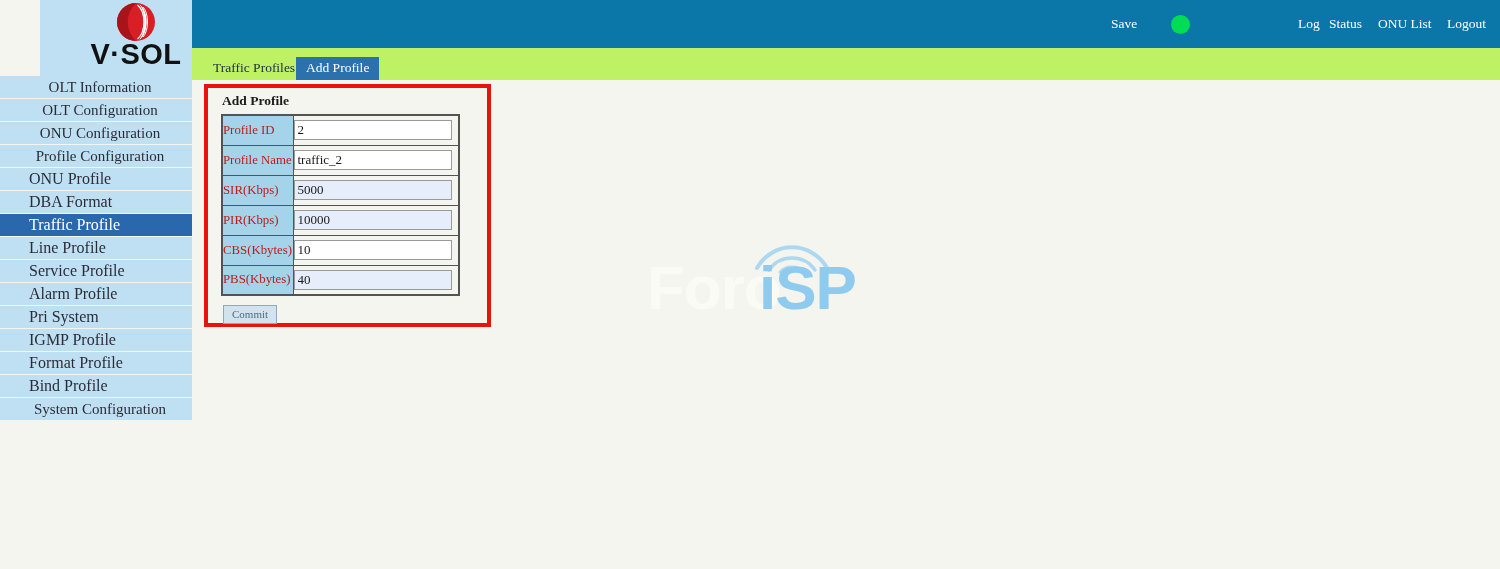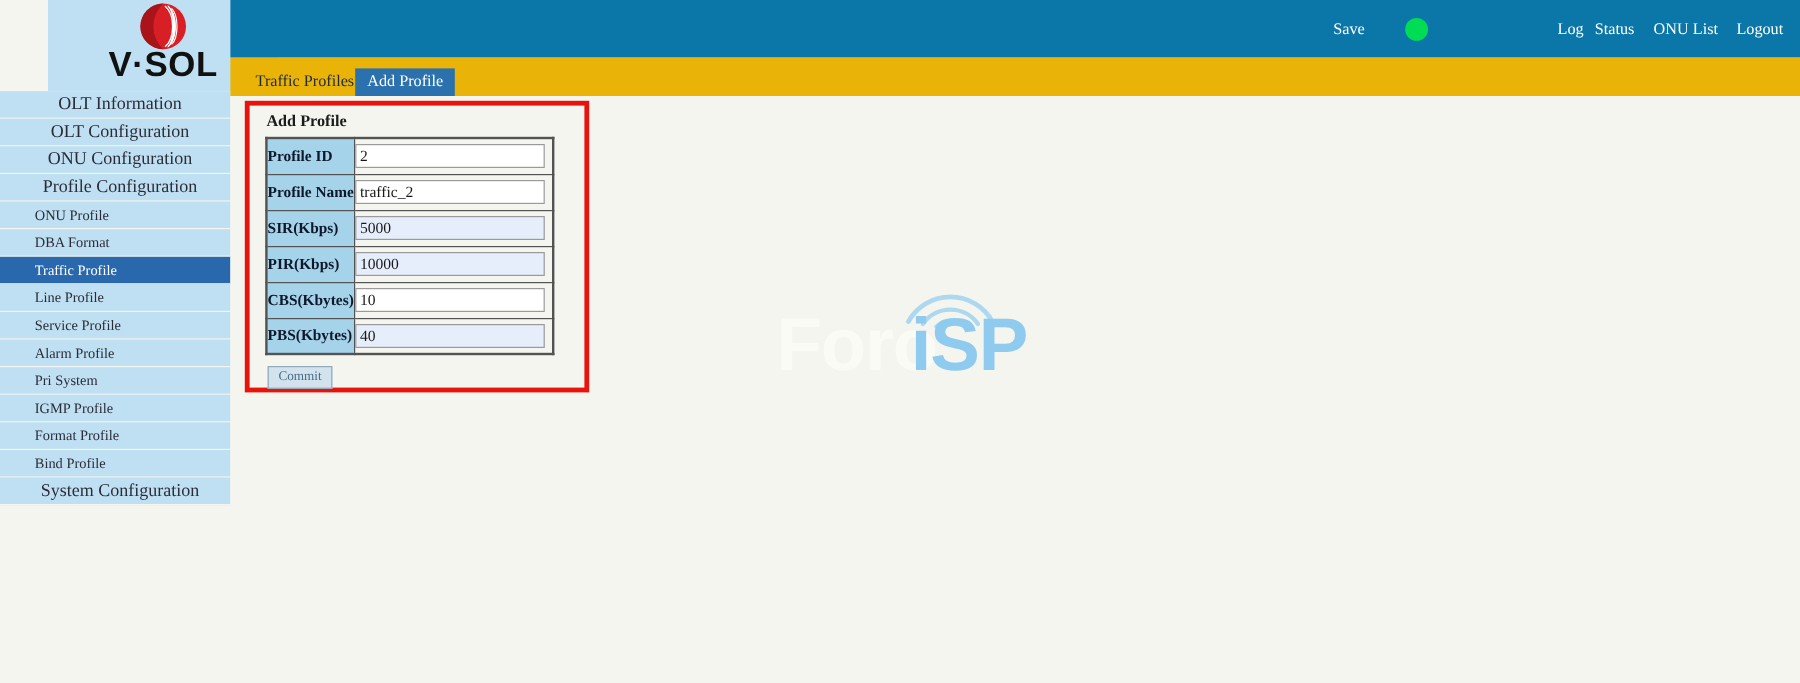--- a/index.html
+++ b/index.html
@@ -47,21 +47,21 @@
     white-space: nowrap;
     overflow: hidden;
     cursor: default;
   }
   .nav-item.top {
     font-size: 15px;
     padding-left: 8px;
     text-align: center;
   }
   .nav-item.sub {
-    font-size: 12px;
+    font-size: 16px;
     padding-left: 29px;
   }
   .nav-item.active {
     background: #2a68ad;
     color: #ffffff;
   }
 
   
   #header {
     position: absolute; left: 192px; top: 0;
@@ -87,21 +87,21 @@
     left: 979px; top: 15px;
     width: 19px; height: 19px;
     border-radius: 50%;
     background: #00dd55;
   }
 
   
   #tabband {
     position: absolute; left: 192px; top: 48px;
     width: 1308px; height: 32px;
-    background: #eab308;
+    background: #bef264;
   }
   .tab {
     position: absolute;
     top: 9px;
     height: 23px;
     line-height: 22px;
     font-size: 13.5px;
     padding: 0 10px;
     white-space: nowrap;
     cursor: pointer;
@@ -168,22 +168,22 @@
     border: 2px solid #535353;
   }
   #form-table td {
     border: 1px solid #535353;
     padding: 0;
     height: 30px;
   }
   td.lbl {
     background: #a5d3ea;
     font-size: 12.8px;
-    font-weight: bold;
-    color: #0f172a;
+    font-weight: normal;
+    color: #b91c1c;
     padding: 0 7px 0 7px;
     white-space: nowrap;
     width: 71px;
   }
   td.fld {
     background: #f4f5ee;
     padding: 0 4px;
     width: 166px;
   }
   input.txt {

